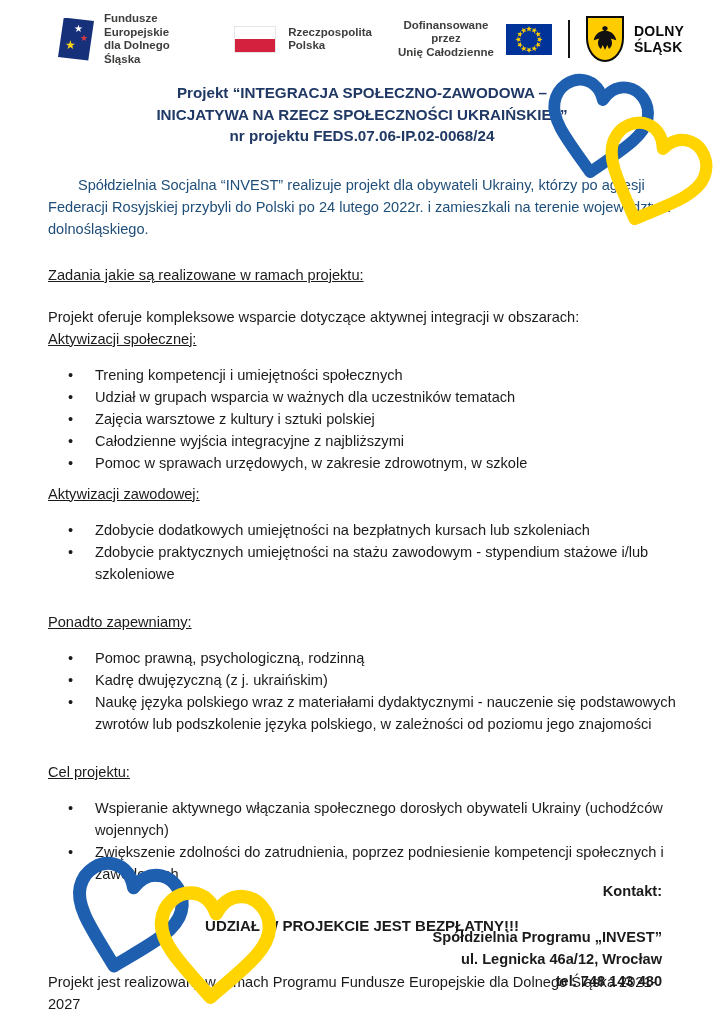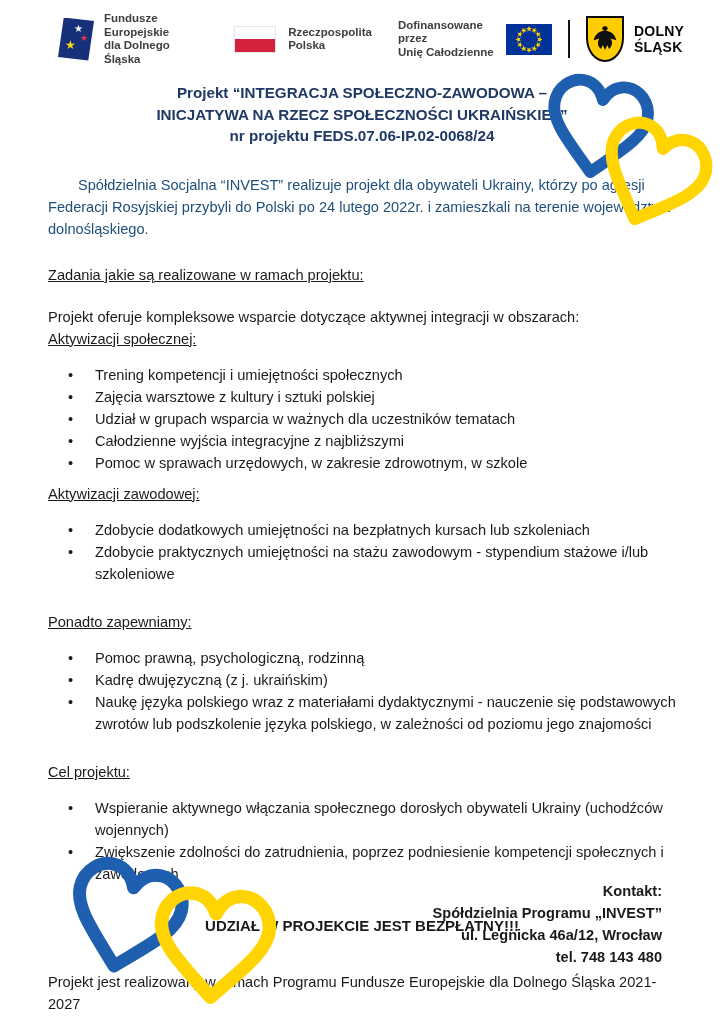--- a/index.html
+++ b/index.html
@@ -10,21 +10,21 @@
   *{box-sizing:border-box;margin:0;padding:0}
   html,body{background:#888}
   .page{
     width:724px;height:1024px;position:relative;margin:0 auto;background:#fff;overflow:hidden;
     font-family:"Liberation Sans",sans-serif;font-size:14.6px;color:var(--c-body-text);
   }
   
   .logobar{display:flex;align-items:center;padding:12px 40px 0 58px}
   .logo-group{display:flex;align-items:center}
   .logo-text{font-size:11.5px;font-weight:700;color:#3E3E3D;line-height:13.5px}
-  .logo-text.right{text-align:left}
+  .logo-text.right{text-align:center}
   
   .fe-flag{width:36px;height:43px;position:relative;background:var(--c-fe-navy);
     clip-path:polygon(16% 0,100% 8%,84% 100%,0 92%);margin-right:10px;flex:none}
   .fe-flag .star{position:absolute;line-height:1}
   .star-white{color:#fff;font-size:10px;top:6px;left:16px}
   .star-red{color:#E03A3E;font-size:9px;top:16px;left:22px}
   .star-yellow{color:#FFD617;font-size:12px;top:21px;left:7px}
   
   .pl-flag{width:42px;height:27px;border:1px solid #E6E6E6;margin:0 12px 0 26px;flex:none}
   .pl-top{height:50%;background:#fff}
@@ -56,21 +56,21 @@
   .sub-u{text-decoration:underline}
   ul.bullets{list-style:none;margin-top:14px}
   ul.bullets li{position:relative;padding-left:47px;line-height:22px}
   ul.bullets li::before{content:"\2022";position:absolute;left:20px}
   .gap25{margin-top:9px}
   .gap26{margin-top:26px}
   .banner{margin-top:30px;text-align:center;font-weight:700;font-size:15px}
   .program{margin-top:34px}
   
   .contact{position:absolute;right:62px;top:880px;text-align:right;font-weight:700;line-height:22px}
-  .contact-heading{}
+  .contact-heading{margin-bottom:24px}
   .contact ul{list-style:none}
 </style>
 </head>
 <body>
 
 <div class="page">
 
   <header class="logobar">
 
     <div class="logo-group">
@@ -153,22 +153,22 @@
 
     <p class="intro">Spółdzielnia Socjalna “INVEST” realizuje projekt dla obywateli Ukrainy, którzy po agresji Federacji Rosyjskiej przybyli do Polski po 24 lutego 2022r. i zamieszkali na terenie województwa dolnośląskiego.</p>
 
     <p class="sec-bold-u">Zadania jakie są realizowane w ramach projektu:</p>
 
     <p class="offer">Projekt oferuje kompleksowe wsparcie dotyczące aktywnej integracji w obszarach:</p>
     <p class="sub-u">Aktywizacji społecznej:</p>
 
     <ul class="bullets">
         <li><span>Trening kompetencji i umiejętności społecznych</span></li>
+        <li><span>Udział w grupach wsparcia w ważnych dla uczestników tematach</span></li>
         <li><span>Zajęcia warsztowe z kultury i sztuki polskiej</span></li>
-        <li><span>Udział w grupach wsparcia w ważnych dla uczestników tematach</span></li>
         <li><span>Całodzienne wyjścia integracyjne z najbliższymi</span></li>
         <li><span>Pomoc w sprawach urzędowych, w zakresie zdrowotnym, w szkole</span></li>
       </ul>
 
     <p class="sub-u gap25">Aktywizacji zawodowej:</p>
     <ul class="bullets">
         <li><span>Zdobycie dodatkowych umiejętności na bezpłatnych kursach lub szkoleniach</span></li>
         <li><span>Zdobycie praktycznych umiejętności na stażu zawodowym - stypendium stażowe i/lub szkoleniowe</span></li>
       </ul>
 

